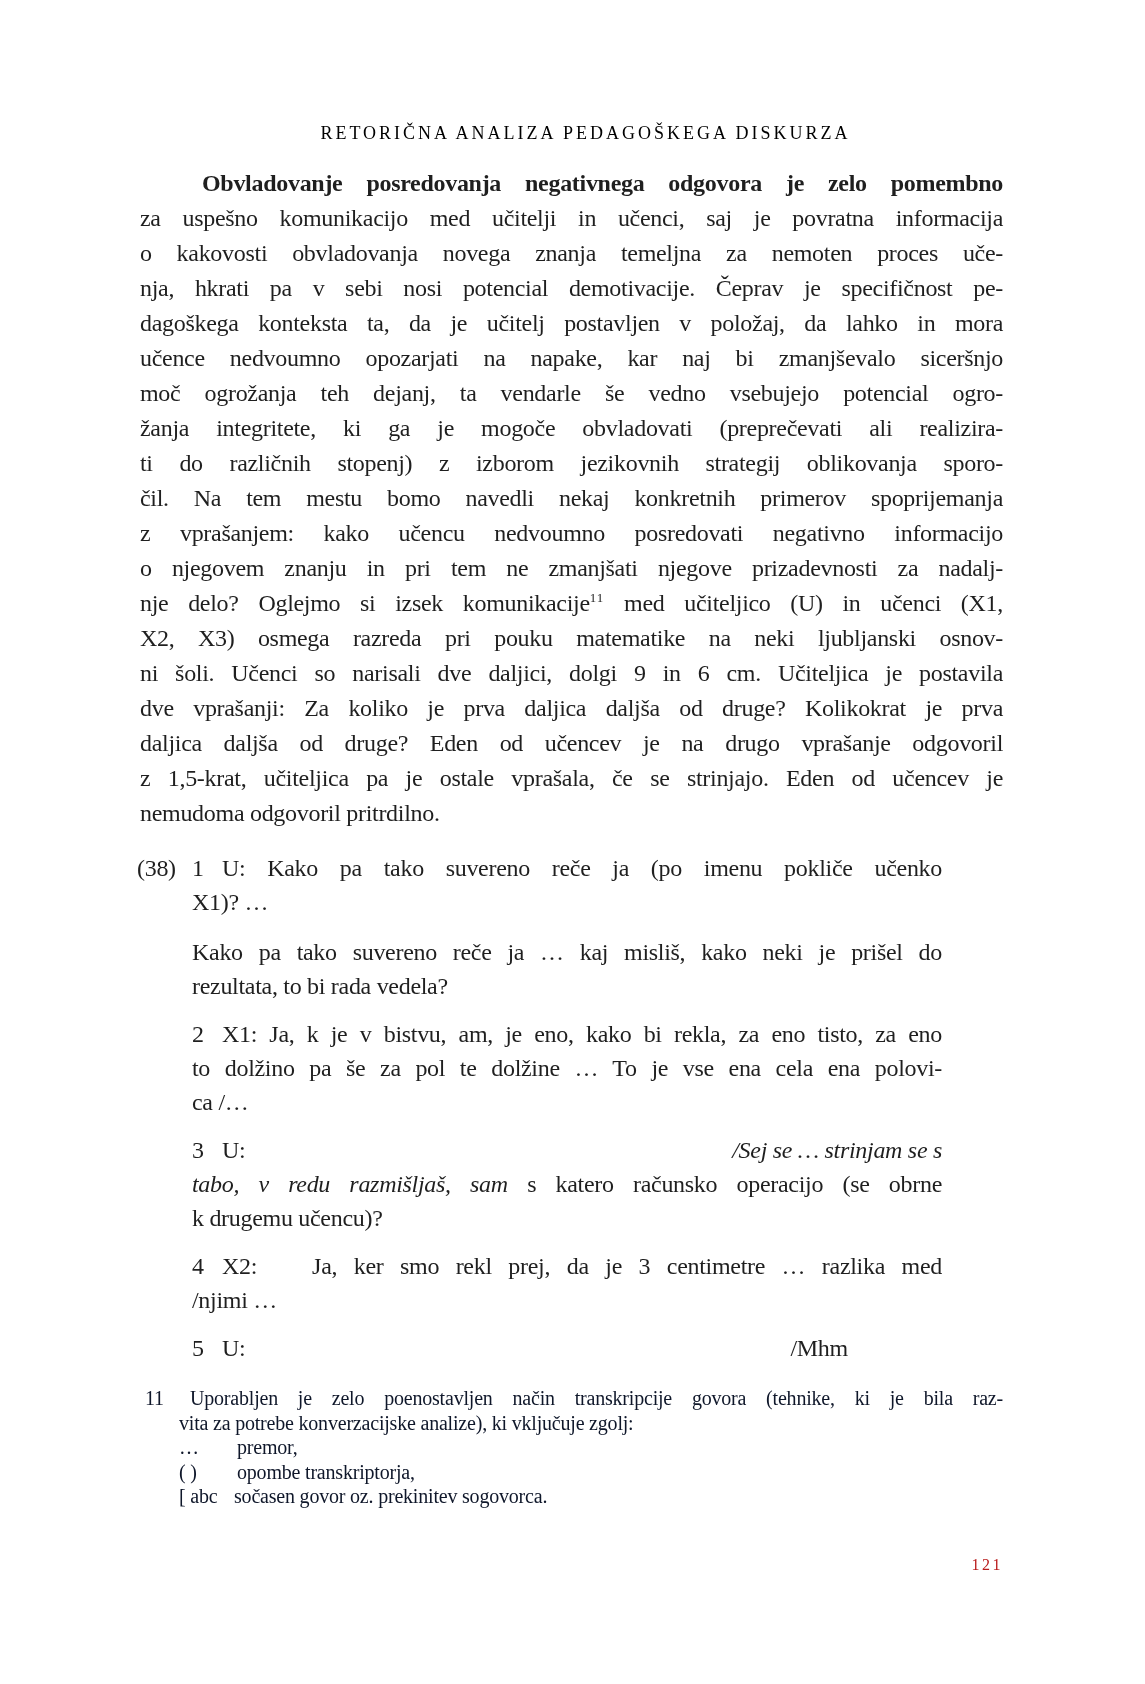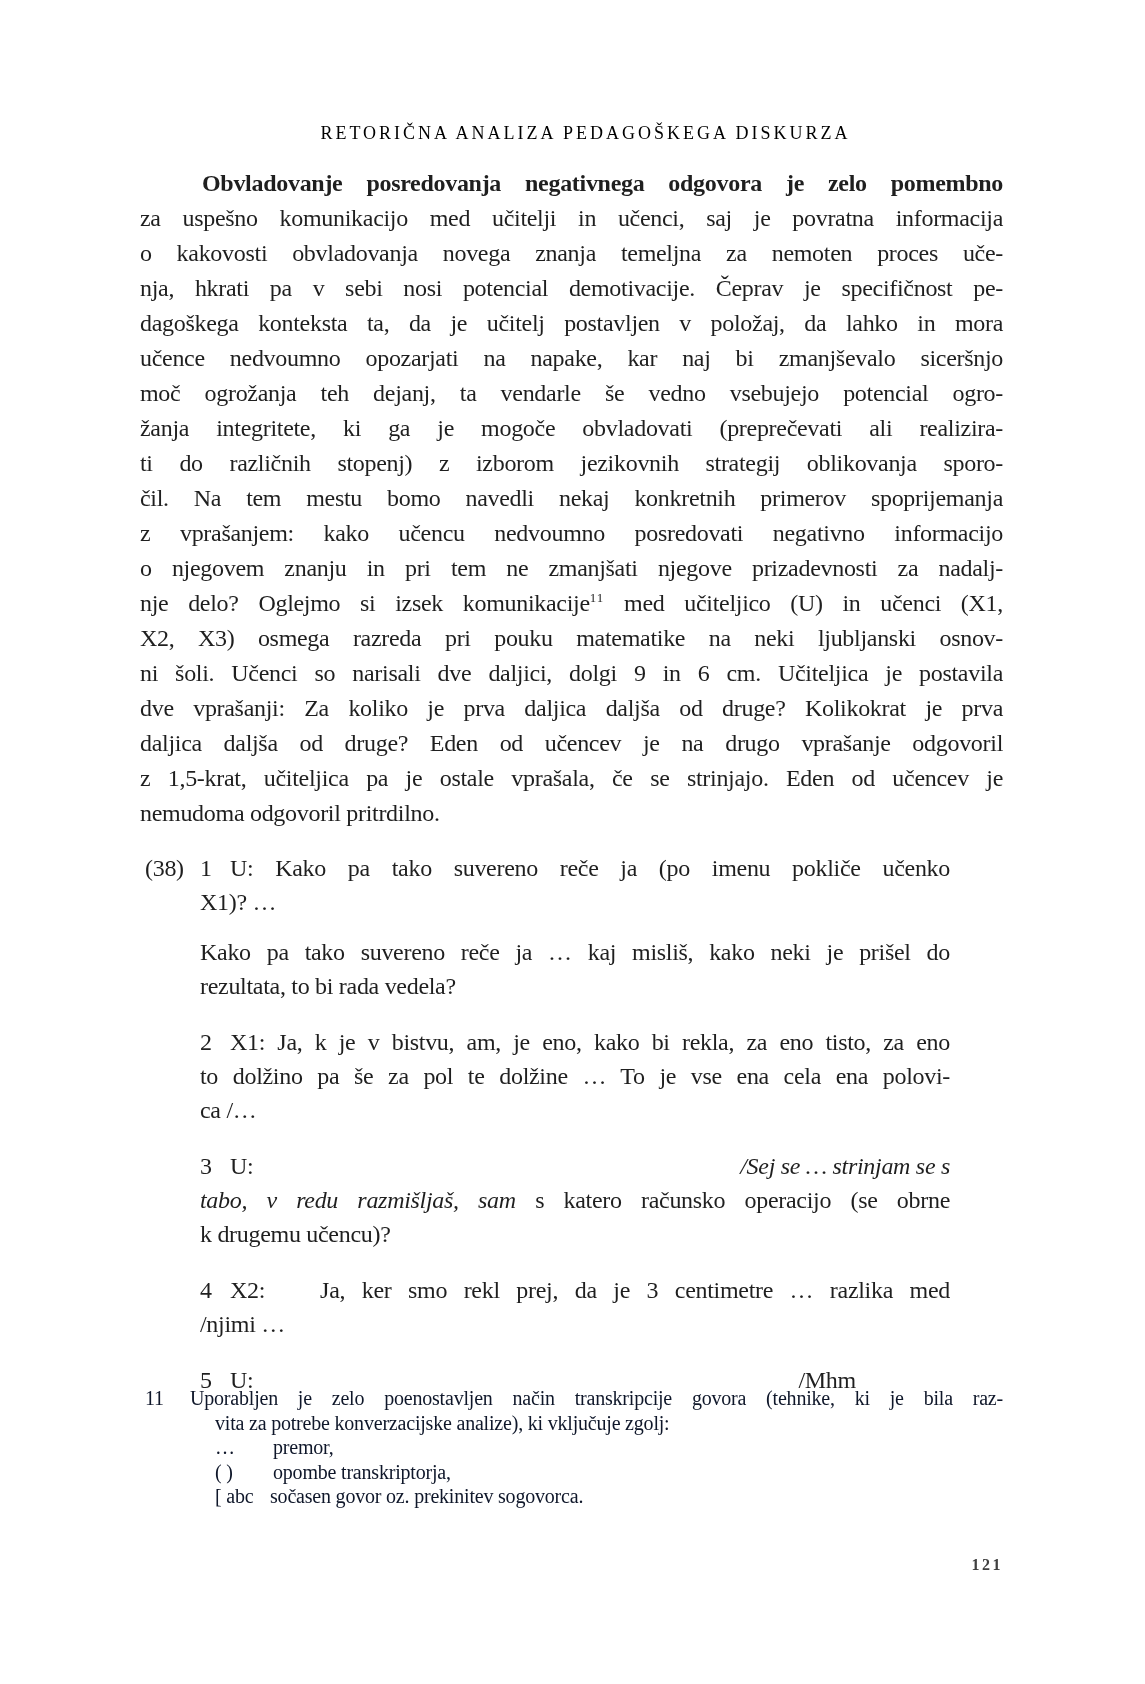--- a/index.html
+++ b/index.html
@@ -37,35 +37,35 @@
   sup.fn-ref {
     font-size: 13px;
     vertical-align: super;
     line-height: 0;
     letter-spacing: 1px;
   }
 
   
   .example-block {
     position: absolute;
-    top: 851px; left: 200px; width: 750px;
+    top: 851px; left: 192px; width: 750px;
     font-size: 24px;
     line-height: 34px;
     letter-spacing: -0.3px;
   }
   .example-label {
     position: absolute;
     left: -55px; top: 0;
   }
   .turn-num {
     display: inline-block;
     width: 30px;
   }
   .gap16 { margin-top: 16px; }
-  .gap14 { margin-top: 22px; }
+  .gap14 { margin-top: 14px; }
   .flexline { display: flex; }
   .flexline .spacer { flex: 1; }
   .ital { font-style: italic; text-align: center; }
   .tab55 { display: inline-block; width: 55px; }
   .mhm { margin-left: 545px; }
 
   
   .footnote-block {
     position: absolute;
     top: 1386px; left: 140px; width: 863px;
@@ -73,33 +73,32 @@
     line-height: 24.5px;
     color: #0f172a;
     letter-spacing: -0.2px;
   }
   .fn-num {
     display: inline-block;
     width: 50px;
     padding-left: 5px;
     box-sizing: border-box;
   }
-  .fn-body { margin-left: 75px; }
+  .fn-body { margin-left: 39px; }
   .legend-symbol { display: inline-block; width: 58px; }
   .legend-symbol-wide { display: inline-block; width: 45px; margin-right: 10px; }
 
   
   .page-number {
     position: absolute;
     top: 1556px; left: 140px; width: 863px;
     text-align: right;
     font-size: 16px;
     letter-spacing: 2.5px;
-    color: #404040;
-    font-weight: bold;
+    color: #b91c1c;
   }
 </style>
 </head>
 <body>
 
 <div class="page">
 
   <div class="running-header">RETORIČNA ANALIZA PEDAGOŠKEGA DISKURZA</div>
 
   <div class="body-para">

